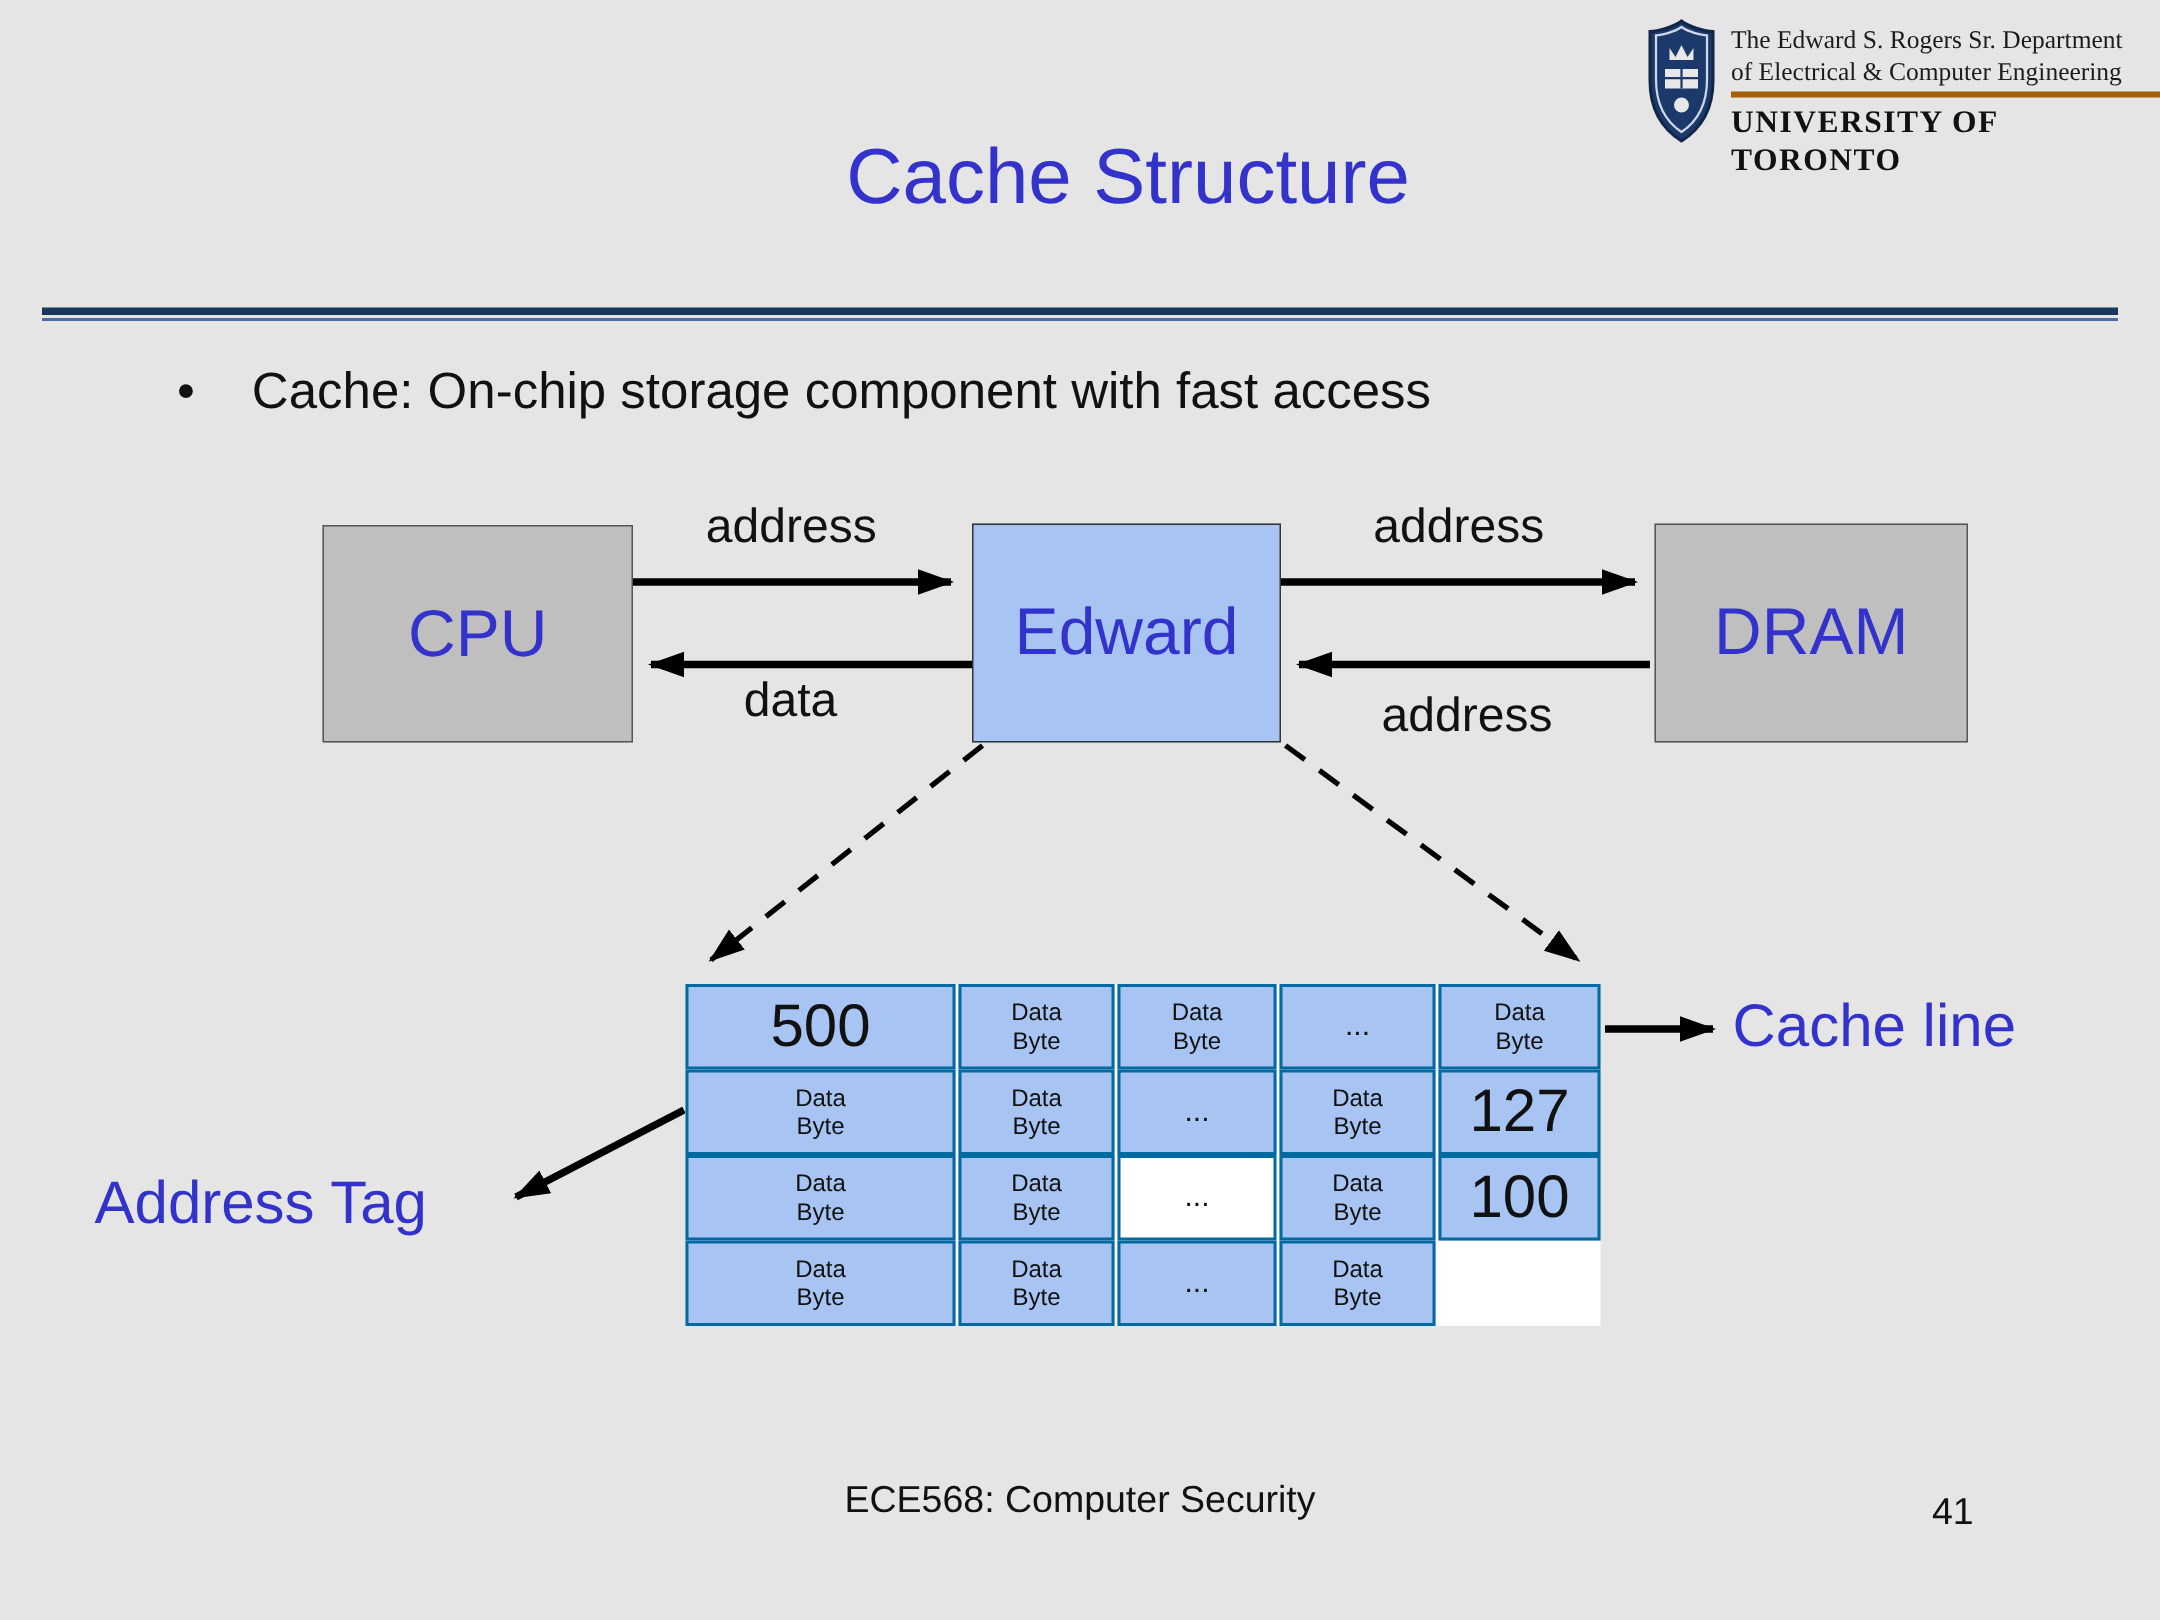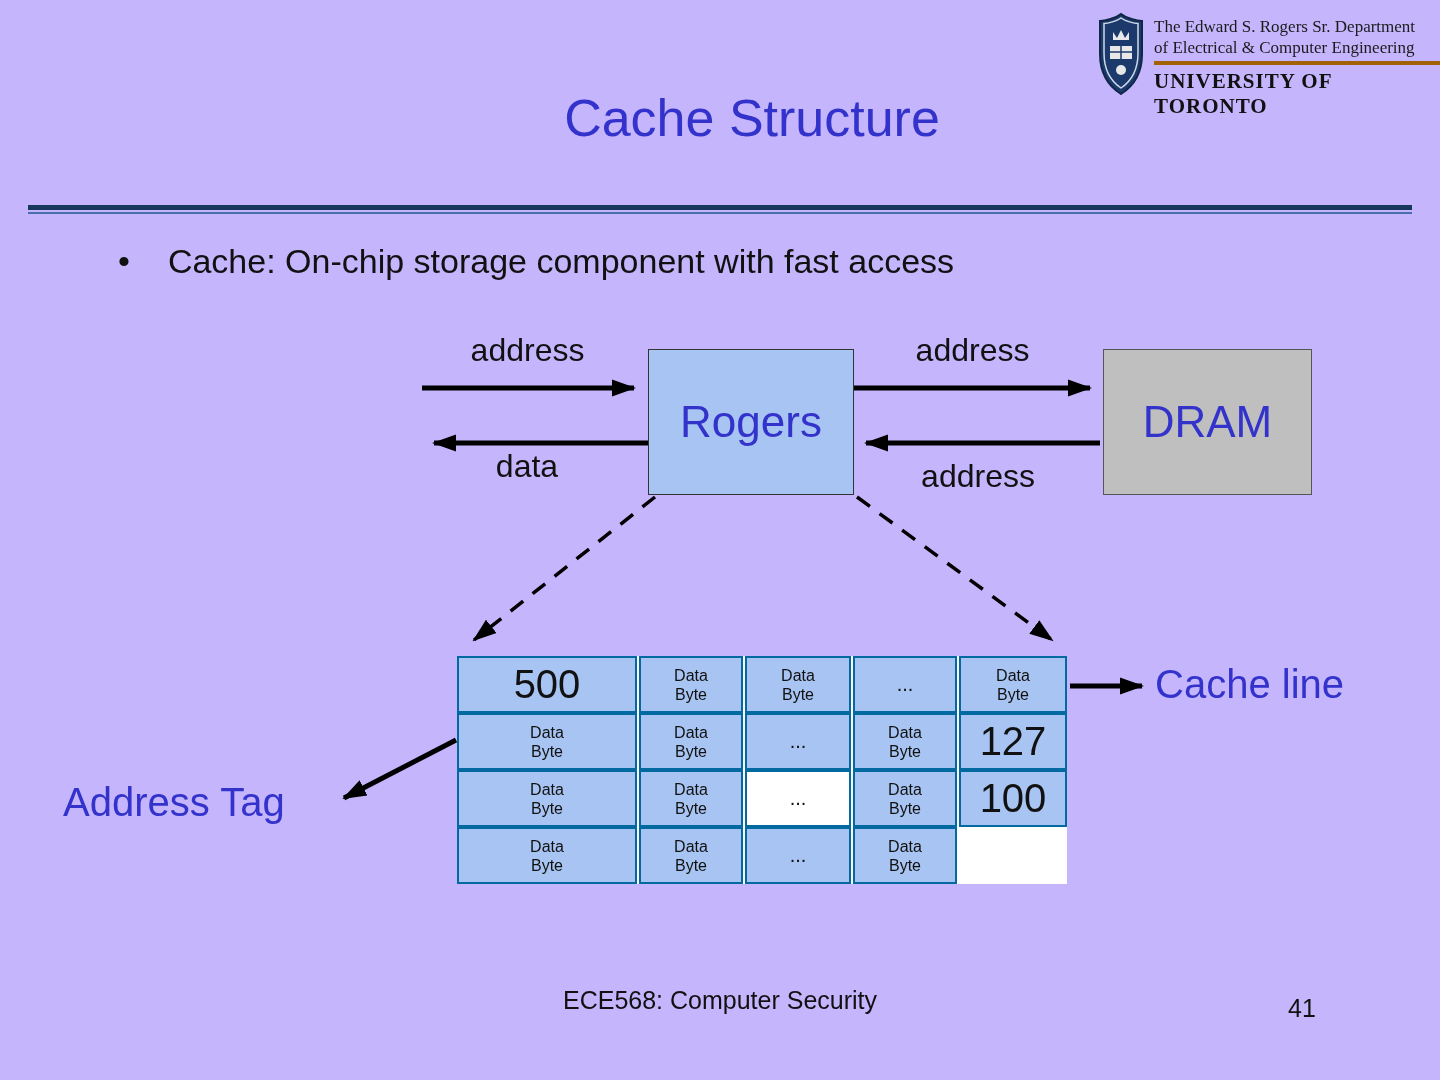--- a/index.html
+++ b/index.html
@@ -1,17 +1,17 @@
 <!DOCTYPE html>
 <html><head>
 <meta charset="utf-8">
 <style>
   html,body{margin:0;padding:0;background:#888;}
   .slide{
-    position:relative;width:1440px;height:1080px;background:#c4b5fd;
+    position:relative;width:1440px;height:1080px;background:#e5e5e5;
     font-family:"Liberation Sans",sans-serif;overflow:hidden;margin:0 auto;
   }
   
   .logo{position:absolute;top:12px;left:1096px;display:flex;gap:8px;}
   .crest{width:50px;height:84px;flex:0 0 auto;}
   .logo-text{padding-top:4px;}
   .logo-line{font-family:"Liberation Serif",serif;font-size:17px;line-height:21px;color:#1b1b1b;}
   .logo-uni{font-family:"Liberation Serif",serif;font-weight:bold;font-size:21px;letter-spacing:1px;
             color:#111;margin-top:3px;border-top:4px solid #a16207;padding-top:4px;}
   
@@ -98,22 +98,25 @@
     <line x1="422" y1="388" x2="634" y2="388" stroke="#000" stroke-width="5" marker-end="url(#ah)"></line>
     <line x1="846" y1="443" x2="434" y2="443" stroke="#000" stroke-width="5" marker-end="url(#ah)"></line>
     <line x1="854" y1="388" x2="1090" y2="388" stroke="#000" stroke-width="5" marker-end="url(#ah)"></line>
     <line x1="1100" y1="443" x2="866" y2="443" stroke="#000" stroke-width="5" marker-end="url(#ah)"></line>
     <line x1="655" y1="497" x2="474" y2="640" stroke="#000" stroke-width="3.5" stroke-dasharray="16 12" marker-end="url(#ah)"></line>
     <line x1="857" y1="497" x2="1052" y2="640" stroke="#000" stroke-width="3.5" stroke-dasharray="16 12" marker-end="url(#ah)"></line>
     <line x1="1070" y1="686" x2="1142" y2="686" stroke="#000" stroke-width="5" marker-end="url(#ah)"></line>
     <line x1="456" y1="740" x2="344" y2="798" stroke="#000" stroke-width="5" marker-end="url(#ah)"></line>
   </svg>
 
+  <div class="block block-gray blk-cpu">
+    <span>CPU</span>
+  </div>
   <div class="block block-blue blk-cache">
-    <span>Rogers</span>
+    <span>Edward</span>
   </div>
   <div class="block block-gray blk-dram">
     <span>DRAM</span>
   </div>
 
   <div class="arrow-label al-1">address</div>
   <div class="arrow-label al-2">data</div>
   <div class="arrow-label al-3">address</div>
   <div class="arrow-label al-4">address</div>
 

